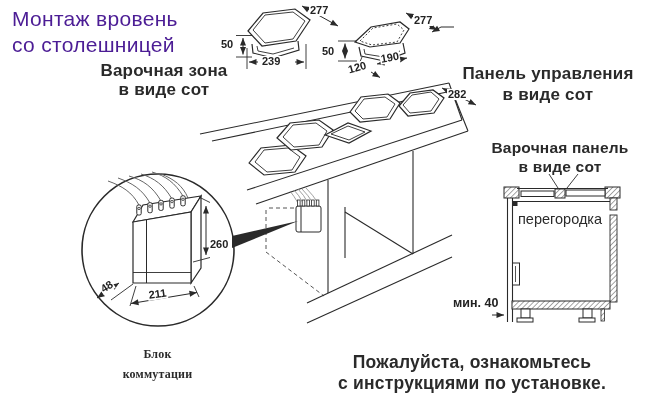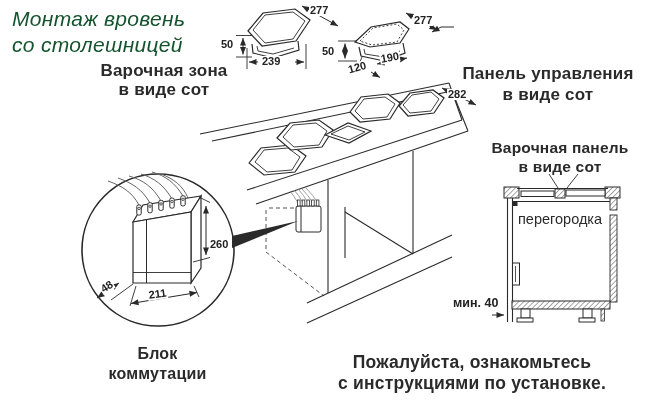--- a/index.html
+++ b/index.html
@@ -6,22 +6,22 @@
   html,body { margin:0; padding:0; }
   body {
     width:648px; height:408px; position:relative; overflow:hidden;
     background:var(--bg);
     font-family:"Liberation Sans", sans-serif;
     color:var(--ink);
   }
   #art { position:absolute; left:0; top:0; }
   .txt { position:absolute; color:var(--ink); }
   .title {
-    font-style:italic; font-size:21px; line-height:26px;
-    color:#14532d; letter-spacing:0.3px; white-space:nowrap;
+    font-size:21px; line-height:26px;
+    color:#4c1d95; letter-spacing:0.3px; white-space:nowrap;
   }
   .lbl { font-weight:bold; text-align:center; line-height:19px; font-size:16px; letter-spacing:0.2px; }
   .lbl div { white-space:nowrap; }
   .dim {
     position:absolute; font-weight:bold; font-size:11px; line-height:1;
     background:var(--bg); padding:0 1px; white-space:nowrap; color:#222;
   }
   .stroke { stroke:var(--ink); fill:none; }
 </style>
 </head>
@@ -218,21 +218,21 @@
   <div>в виде сот</div>
 </div>
 
 <div class="txt lbl" style="left:470px; top:138px; width:180px; font-size:15.5px;">
   <div>Варочная панель</div>
   <div>в виде сот</div>
 </div>
 
 <div class="txt" style="left:518px; top:211px; font-weight:normal; font-size:14.5px;">перегородка</div>
 
-<div class="txt lbl" style="left:85px; top:344px; width:145px; font-size:16px; line-height:20px;">
+<div class="txt lbl" style="left:85px; top:344px; width:145px; font-size:12px; line-height:20px;font-family:Liberation Serif, serif;">
   <div>Блок</div>
   <div>коммутации</div>
 </div>
 
 <div class="txt lbl" style="left:302px; top:352px; width:340px; font-size:17.5px; line-height:21px;">
   <div>Пожалуйста, ознакомьтесь</div>
   <div>с инструкциями по установке.</div>
 </div>
 
 <span class="dim" style="left:309px; top:5px;">277</span>

